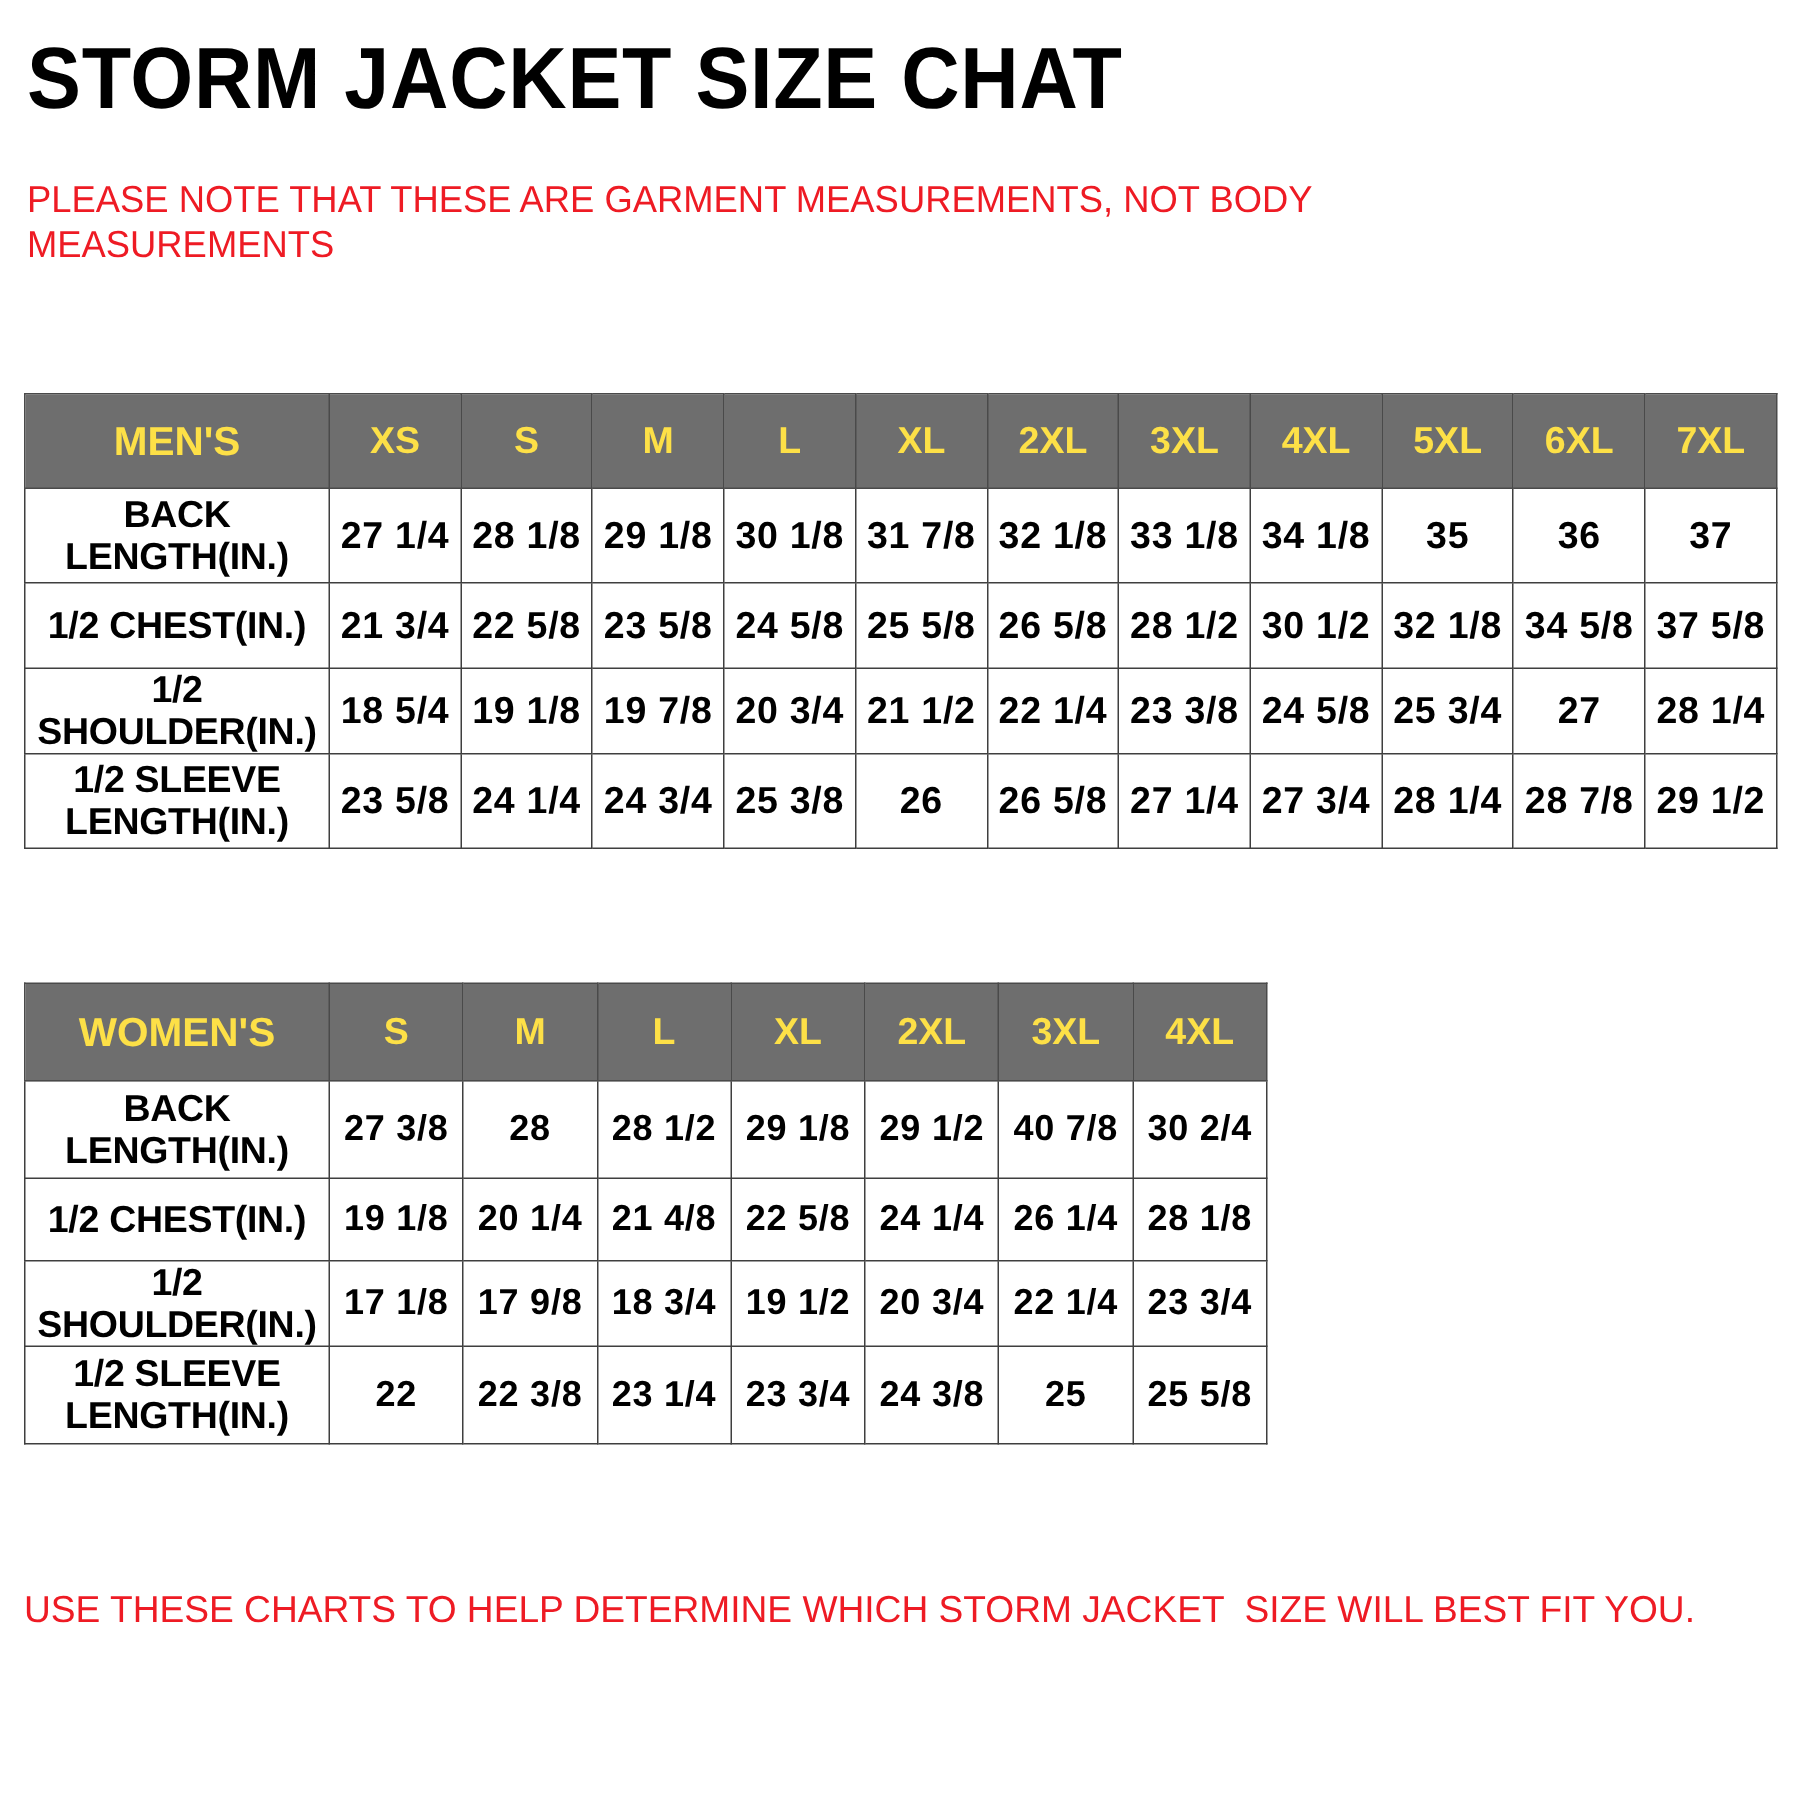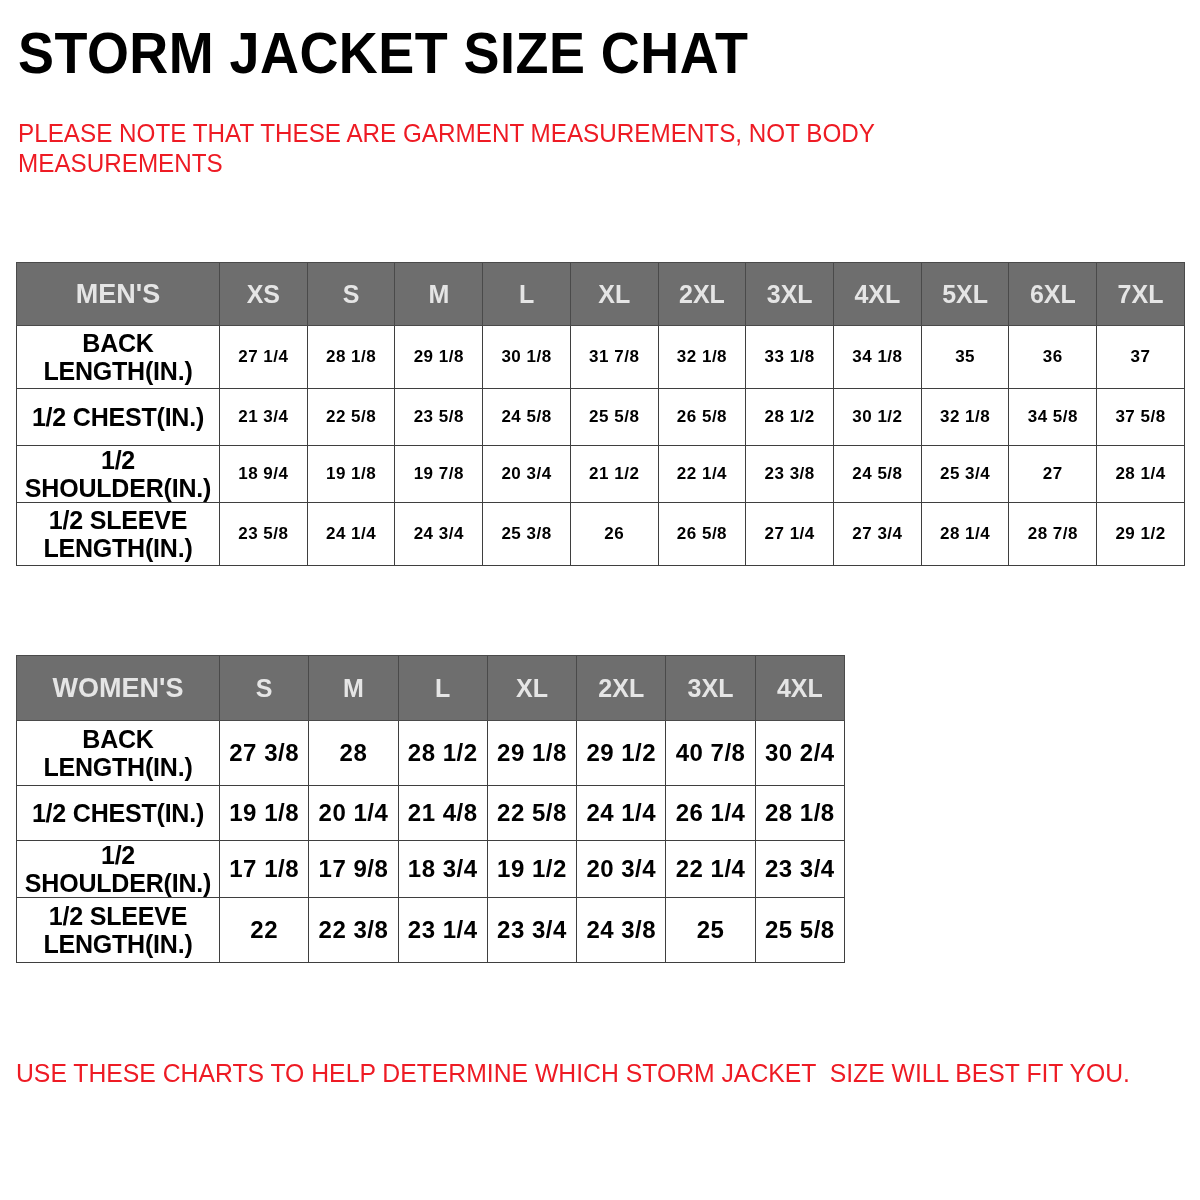--- a/index.html
+++ b/index.html
@@ -61,34 +61,34 @@
     border: 1px solid #3f3f3f;
     text-align: center;
     vertical-align: middle;
     padding: 0;
     color: #000000;
     font-weight: bold;
     background: #ffffff;
   }
   .size-table thead th {
     background: #6e6e6e;
-    color: #e5e5e5;
+    color: #fde047;
     border-color: #4a4a4a;
     font-weight: bold;
   }
 
   
   #mens-table {
     left: 16px;
     top: 262px;
     width: 1168px;
   }
   #mens-table thead th { height: 62px; font-size: 25px; }
   #mens-table thead th.corner { font-size: 27px; }
-  #mens-table tbody td { font-size: 17px; }
+  #mens-table tbody td { font-size: 25px; }
   #mens-table tbody td.rowlabel {
     font-size: 25px;
     line-height: 28px;
     letter-spacing: -0.2px;
   }
   #mens-table tbody tr.tall td { height: 62px; }
   #mens-table tbody tr.short td { height: 56px; }
 
   
   #womens-table {
@@ -189,21 +189,21 @@
           <td class="numcell">25 5/8</td>
           <td class="numcell">26 5/8</td>
           <td class="numcell">28 1/2</td>
           <td class="numcell">30 1/2</td>
           <td class="numcell">32 1/8</td>
           <td class="numcell">34 5/8</td>
           <td class="numcell">37 5/8</td>
         </tr>
         <tr class="short">
           <td class="rowlabel">1/2 SHOULDER(IN.)</td>
-          <td class="numcell">18 9/4</td>
+          <td class="numcell">18 5/4</td>
           <td class="numcell">19 1/8</td>
           <td class="numcell">19 7/8</td>
           <td class="numcell">20 3/4</td>
           <td class="numcell">21 1/2</td>
           <td class="numcell">22 1/4</td>
           <td class="numcell">23 3/8</td>
           <td class="numcell">24 5/8</td>
           <td class="numcell">25 3/4</td>
           <td class="numcell">27</td>
           <td class="numcell">28 1/4</td>

